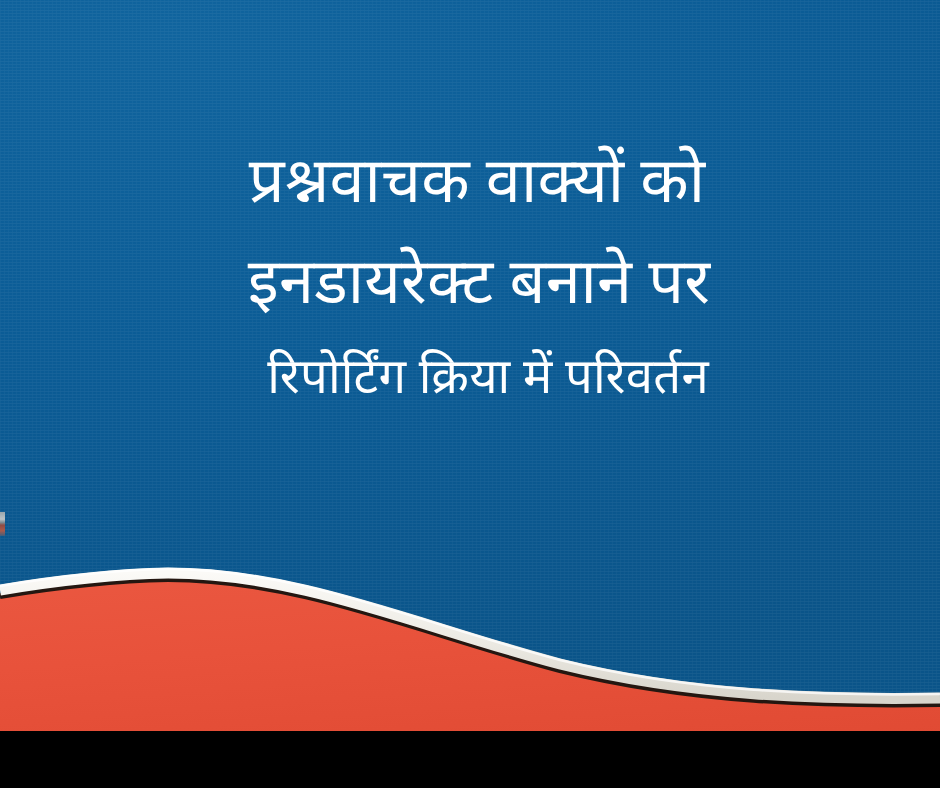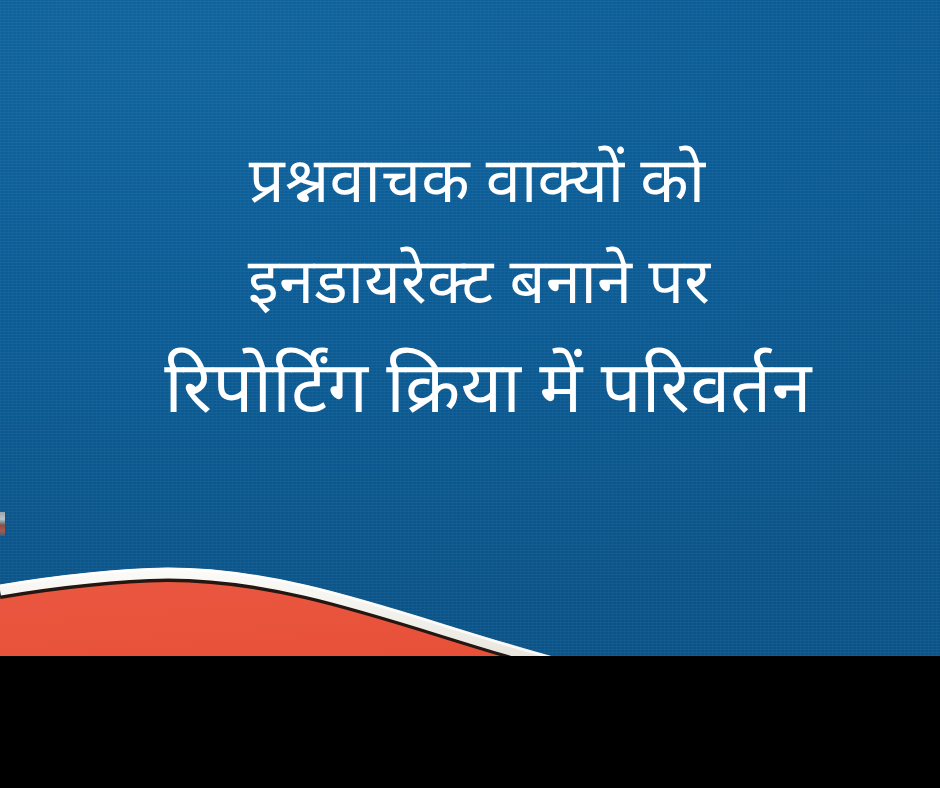--- a/index.html
+++ b/index.html
@@ -4,21 +4,21 @@
 <title>Hindi Grammar Title Card</title>
 <style>
   html, body {
     margin: 0;
     padding: 0;
     background: #000;
   }
   #stage {
     position: relative;
     width: 940px;
-    height: 656px;
+    height: 731px;
     overflow: hidden;
     font-family: "Liberation Serif", "DejaVu Serif", serif;
     background: #0b5c96;
   }
 
   
   .sky {
     position: absolute;
     inset: 0;
     background:
@@ -73,21 +73,21 @@
     font-size: 63px;
     font-weight: 400;
     padding: 0;
     margin: 0 0 38px 0;
     white-space: nowrap;
   }
   .hl-line:last-child { margin-bottom: 0; }
 
   .hl-1 { margin-left: 14px; }
   .hl-2 { margin-left: 18px; text-align: center; }
-  .hl-3 { margin-left: 16px; font-size: 72px; padding-left: 20px; }
+  .hl-3 { margin-left: 16px; font-size: 49px; padding-left: 20px; }
 </style>
 </head>
 <body>
 
 <div id="stage">
 
   <div class="sky"></div>
   <div class="sky-grain"></div>
 
   <div class="edge-sliver"></div>

